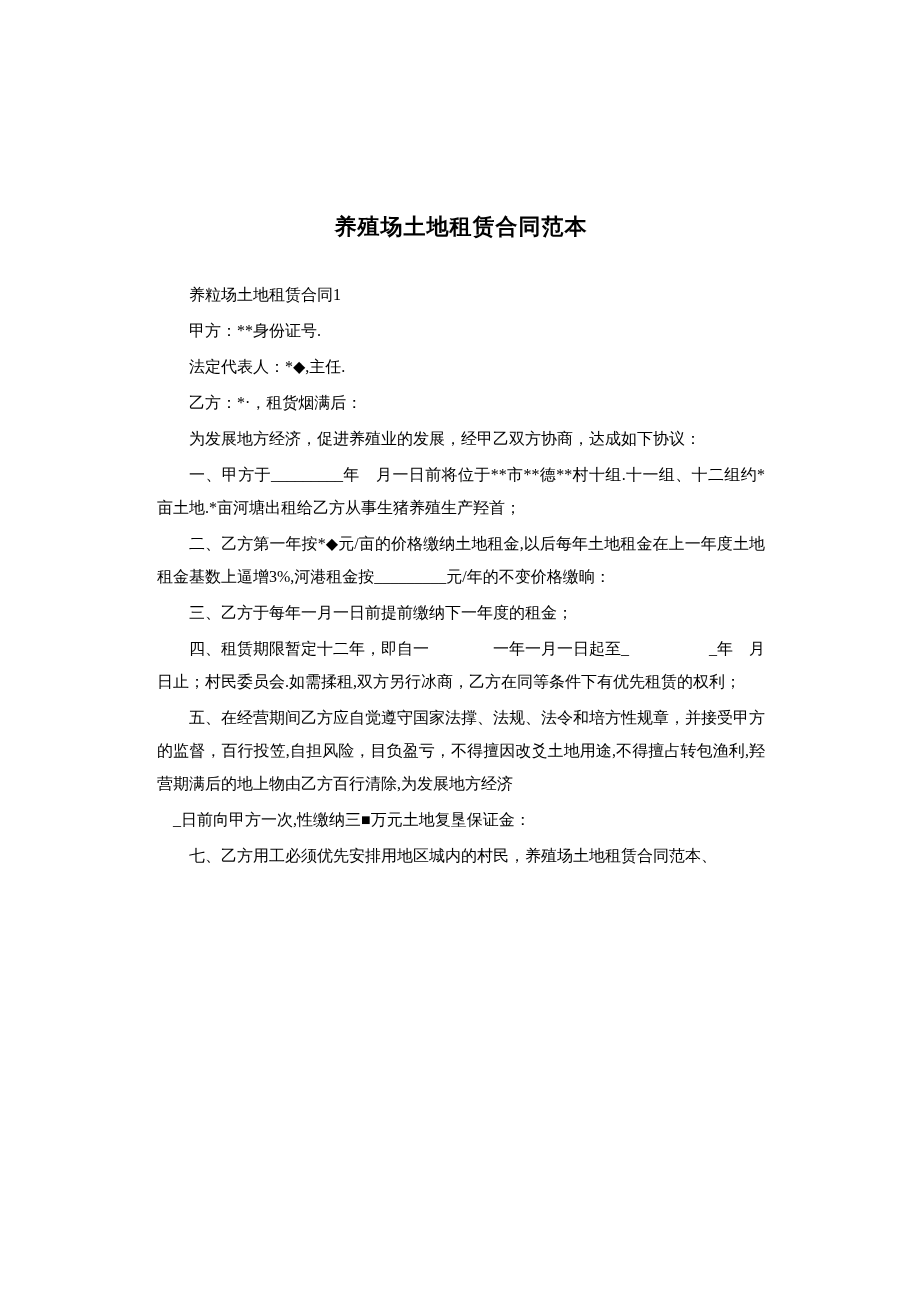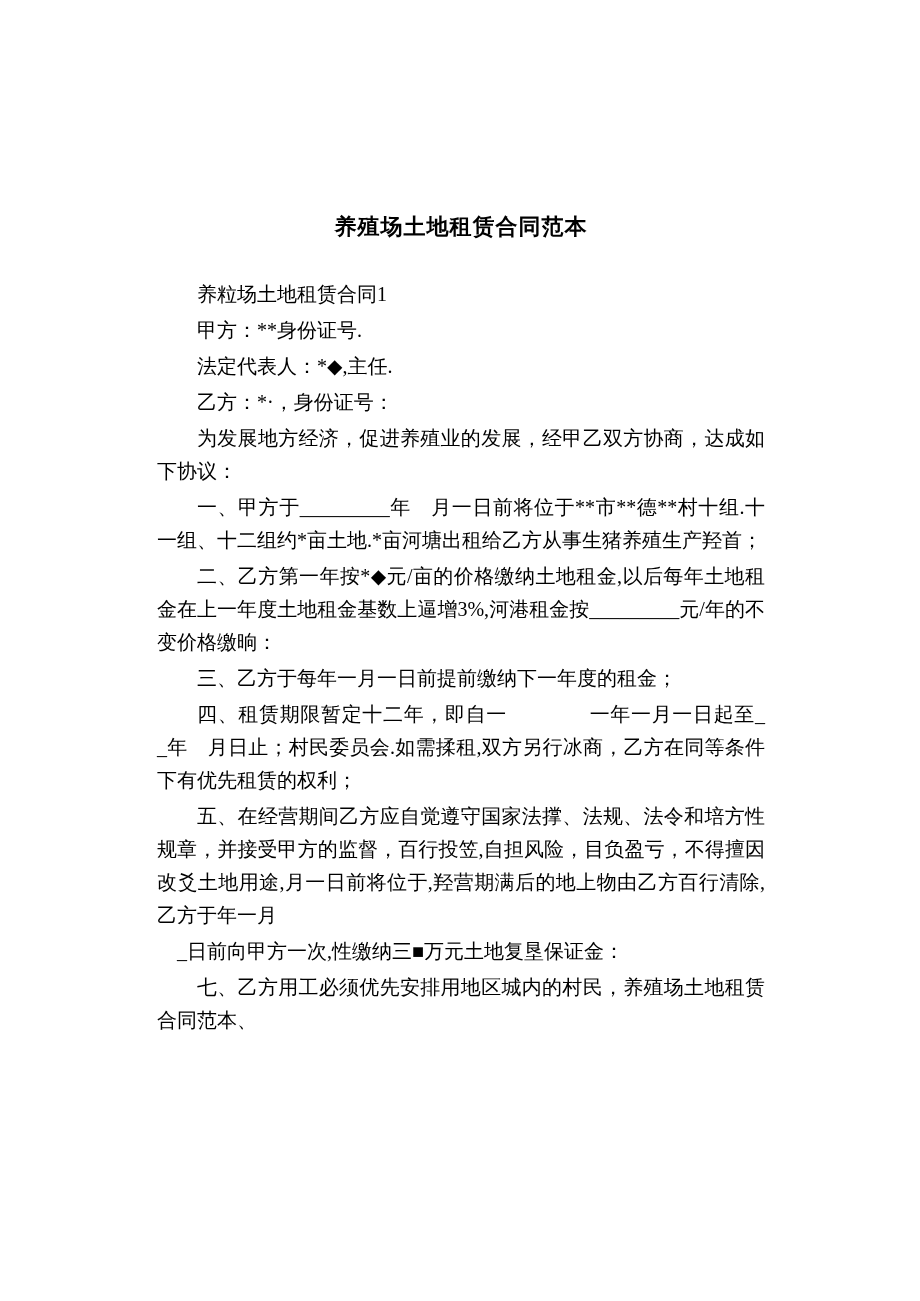--- a/index.html
+++ b/index.html
@@ -23,21 +23,21 @@
     }
     .doc-title {
       font-size: 22px;
       font-weight: 700;
       text-align: center;
       letter-spacing: 1px;
       margin: 0 0 36px 0;
       line-height: 30px;
     }
     .para {
-      font-size: 20px;
+      font-size: 16px;
       line-height: 33px;
       margin: 0 0 3px 0;
       text-align: justify;
       text-indent: 2em;
       word-break: break-all;
     }
     .para.indent-1 {
       text-indent: 1em;
     }
     .para.gap-before {
@@ -45,22 +45,22 @@
   </style>
 </head>
 <body>
 
 <div class="page">
   <h1 class="doc-title">养殖场土地租赁合同范本</h1>
 
   <p class="para">养粒场土地租赁合同1</p>
   <p class="para">甲方：**身份证号.</p>
   <p class="para">法定代表人：*◆,主任.</p>
-  <p class="para">乙方：*·，身份证号：</p>
+  <p class="para">乙方：*·，租货烟满后：</p>
   <p class="para">为发展地方经济，促进养殖业的发展，经甲乙双方协商，达成如下协议：</p>
   <p class="para">一、甲方于_________年　月一日前将位于**市**德**村十组.十一组、十二组约*亩土地.*亩河塘出租给乙方从事生猪养殖生产羟首；</p>
   <p class="para gap-before">二、乙方第一年按*◆元/亩的价格缴纳土地租金,以后每年土地租金在上一年度土地租金基数上逼增3%,河港租金按_________元/年的不变价格缴晌：</p>
   <p class="para gap-before">三、乙方于每年一月一日前提前缴纳下一年度的租金；</p>
   <p class="para">四、租赁期限暂定十二年，即自一　　　　一年一月一日起至_　　　　　_年　月日止；村民委员会.如需揉租,双方另行冰商，乙方在同等条件下有优先租赁的权利；</p>
-  <p class="para gap-before">五、在经营期间乙方应自觉遵守国家法撑、法规、法令和培方性规章，并接受甲方的监督，百行投笠,自担风险，目负盈亏，不得擅因改爻土地用途,月一日前将位于,羟营期满后的地上物由乙方百行清除,乙方于年一月</p>
+  <p class="para gap-before">五、在经营期间乙方应自觉遵守国家法撑、法规、法令和培方性规章，并接受甲方的监督，百行投笠,自担风险，目负盈亏，不得擅因改爻土地用途,不得擅占转包渔利,羟营期满后的地上物由乙方百行清除,为发展地方经济</p>
   <p class="para indent-1">_日前向甲方一次,性缴纳三■万元土地复垦保证金：</p>
   <p class="para gap-before">七、乙方用工必须优先安排用地区城内的村民，养殖场土地租赁合同范本、</p>
 </div>
 
 </body></html>

